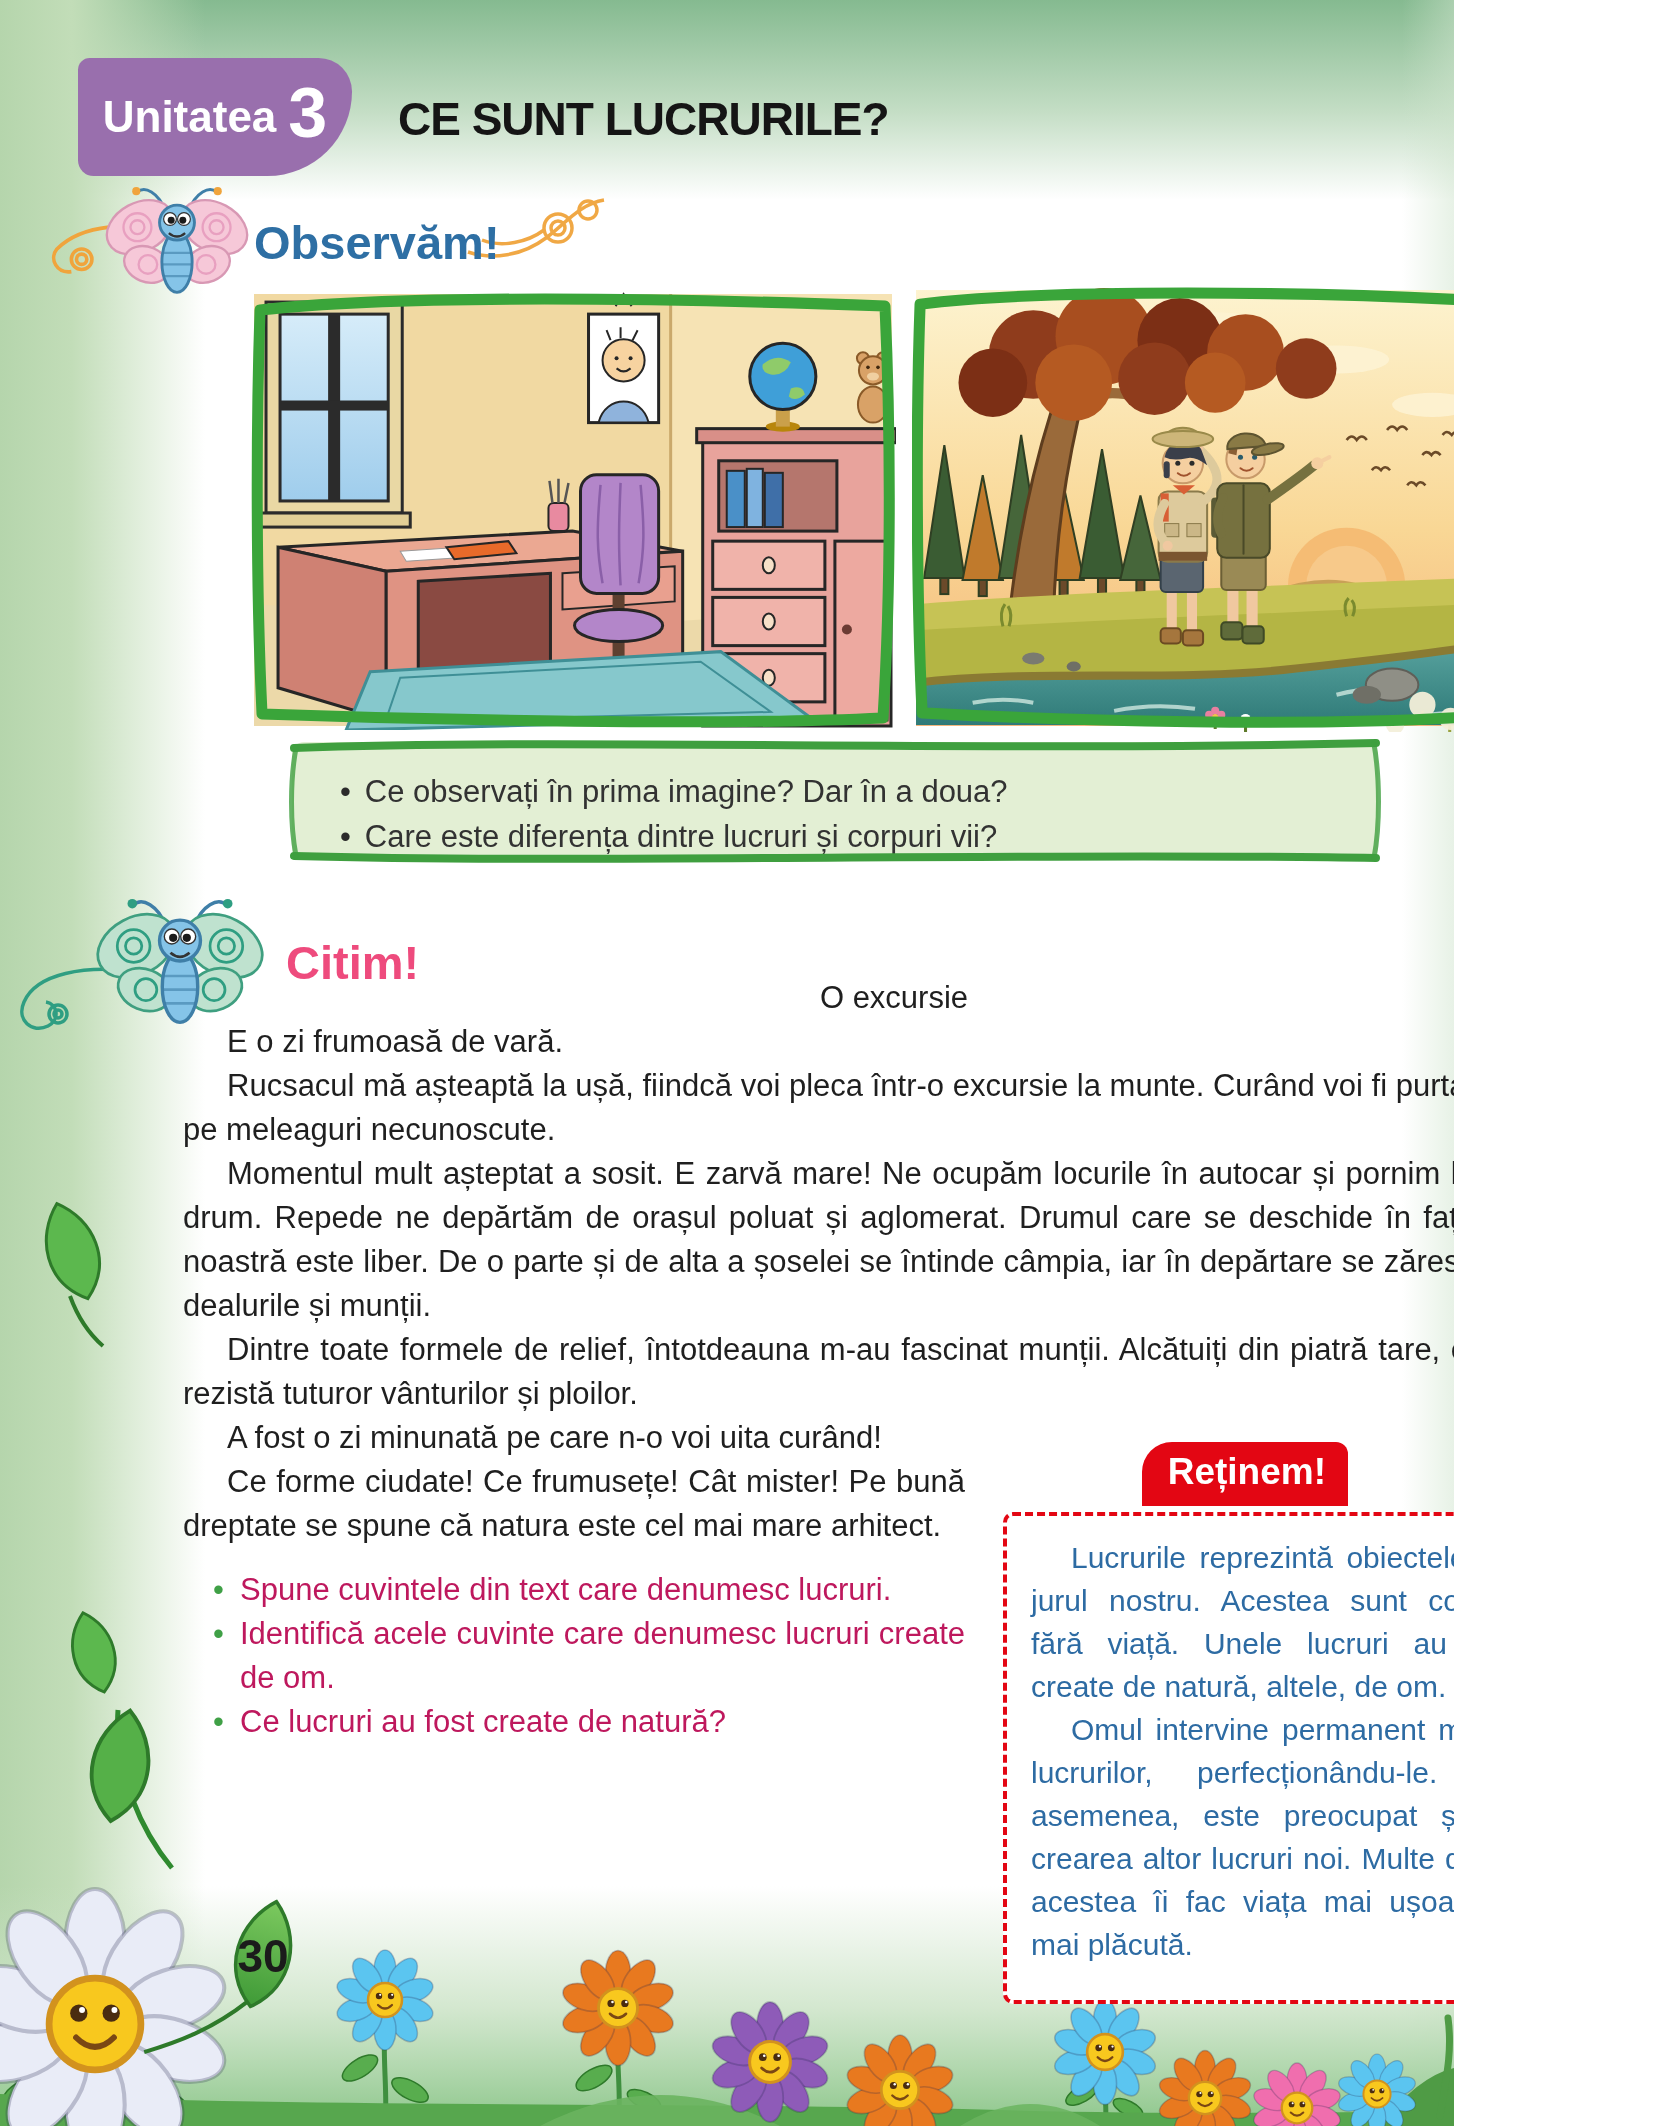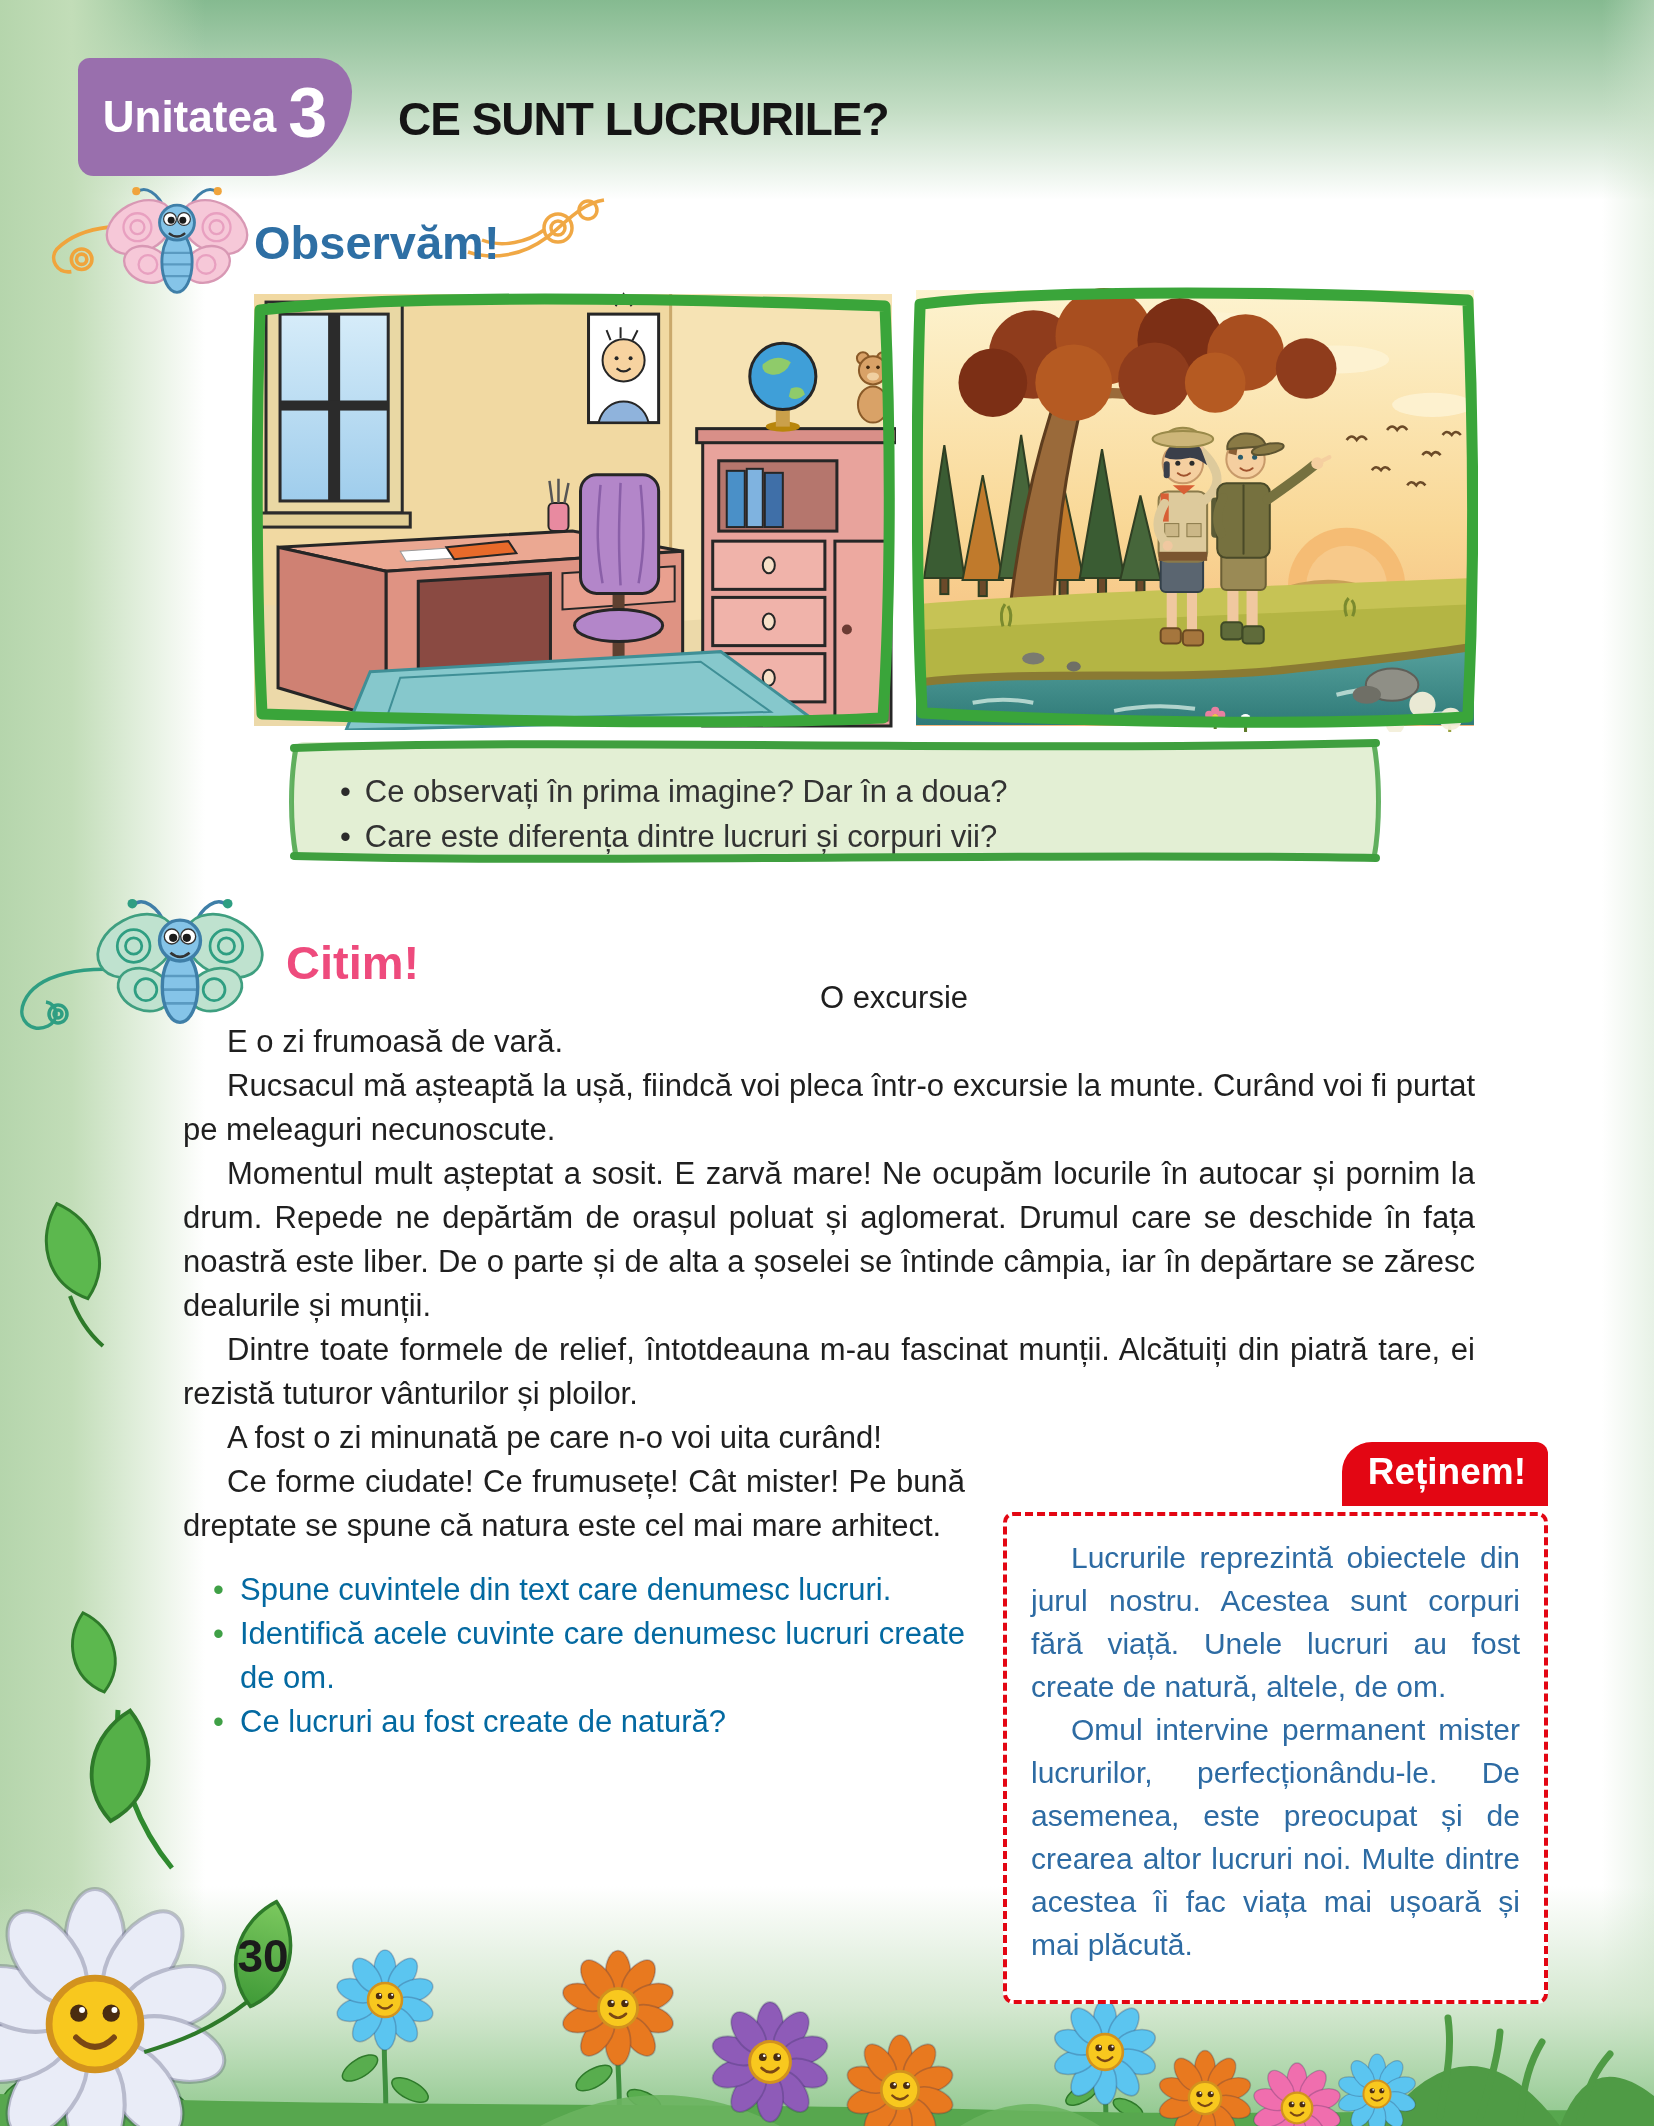--- a/index.html
+++ b/index.html
@@ -1,17 +1,17 @@
 <!DOCTYPE html>
 <html><head>
 <meta charset="utf-8">
 <style>
   html,body{margin:0;padding:0;}
   body{width:1654px;height:2126px;background:#fff;font-family:"Liberation Sans",sans-serif;}
-  .page{position:relative;width:1654px;height:2126px;overflow:hidden;background:#fff;}
+  .page{position:relative;width:1454px;height:2126px;overflow:hidden;background:#fff;}
 
   
   .bg-top{position:absolute;left:0;top:0;right:0;height:200px;
     background:linear-gradient(#85ba90 0%,#c3ddc4 55%,rgba(255,255,255,0) 100%);z-index:0;}
   .bg-left{position:absolute;left:0;top:0;bottom:0;width:205px;
     background:linear-gradient(to right,#b5d5ac 0%,#c2ddb8 35%,rgba(255,255,255,0) 100%);z-index:0;}
   .bg-right{position:absolute;right:0;top:0;bottom:0;width:52px;opacity:.5;
     background:linear-gradient(to left,#cfe4cd,rgba(255,255,255,0));z-index:0;}
 
   
@@ -43,21 +43,21 @@
   .questions-box ul{list-style:none;margin:12px;padding:15px 20px 0 36px;}
   .questions-box li{font-size:31px;line-height:45px;color:#323232;}
   .questions-box li::before{content:"•";margin-right:14px;color:#2b2b2b;}
 
   
   .story{position:absolute;left:183px;top:976px;width:1292px;z-index:2;
     font-size:31px;line-height:44px;color:#1f1f1f;}
   .story-title{text-align:center;padding-left:130px;line-height:44px;}
   .story p{margin:0;text-indent:44px;text-align:justify;}
   .rem-spacer{float:right;width:484px;height:556px;margin:6px 0 0 26px;}
-  ul.tasks{list-style:none;margin:20px 0 0 0;padding:0 0 0 30px;color:#0369a1;}
+  ul.tasks{list-style:none;margin:20px 0 0 0;padding:0 0 0 30px;color:#be185d;}
   ul.tasks li{position:relative;padding-left:27px;font-size:31px;line-height:44px;text-align:justify;}
   ul.tasks li::before{content:"•";position:absolute;left:0;color:#3fa046;}
 
   
   .remember-badge{position:absolute;right:106px;top:1442px;background:#e30613;color:#fff;
     font-size:37px;font-weight:bold;padding:9px 22px 13px 26px;border-radius:30px 12px 0 0;z-index:6;text-align:center;}
   .remember-box{position:absolute;left:1003px;top:1512px;width:545px;min-height:492px;
     background:#fff;border:4px dashed #e30613;border-radius:10px;box-sizing:border-box;
     padding:20px 24px;z-index:5;}
   .remember-box p{margin:0;font-size:30px;line-height:43px;color:#2d6ba3;

